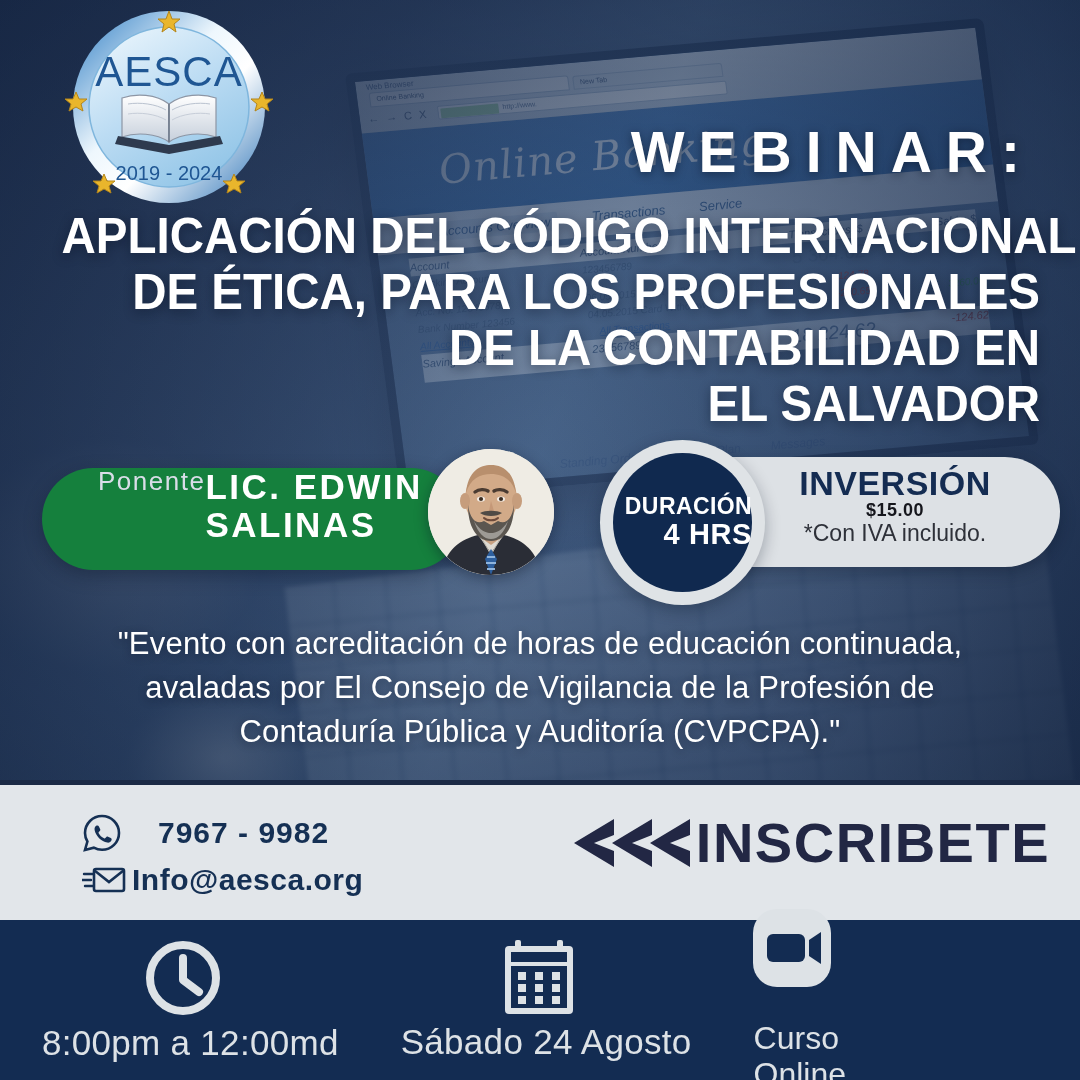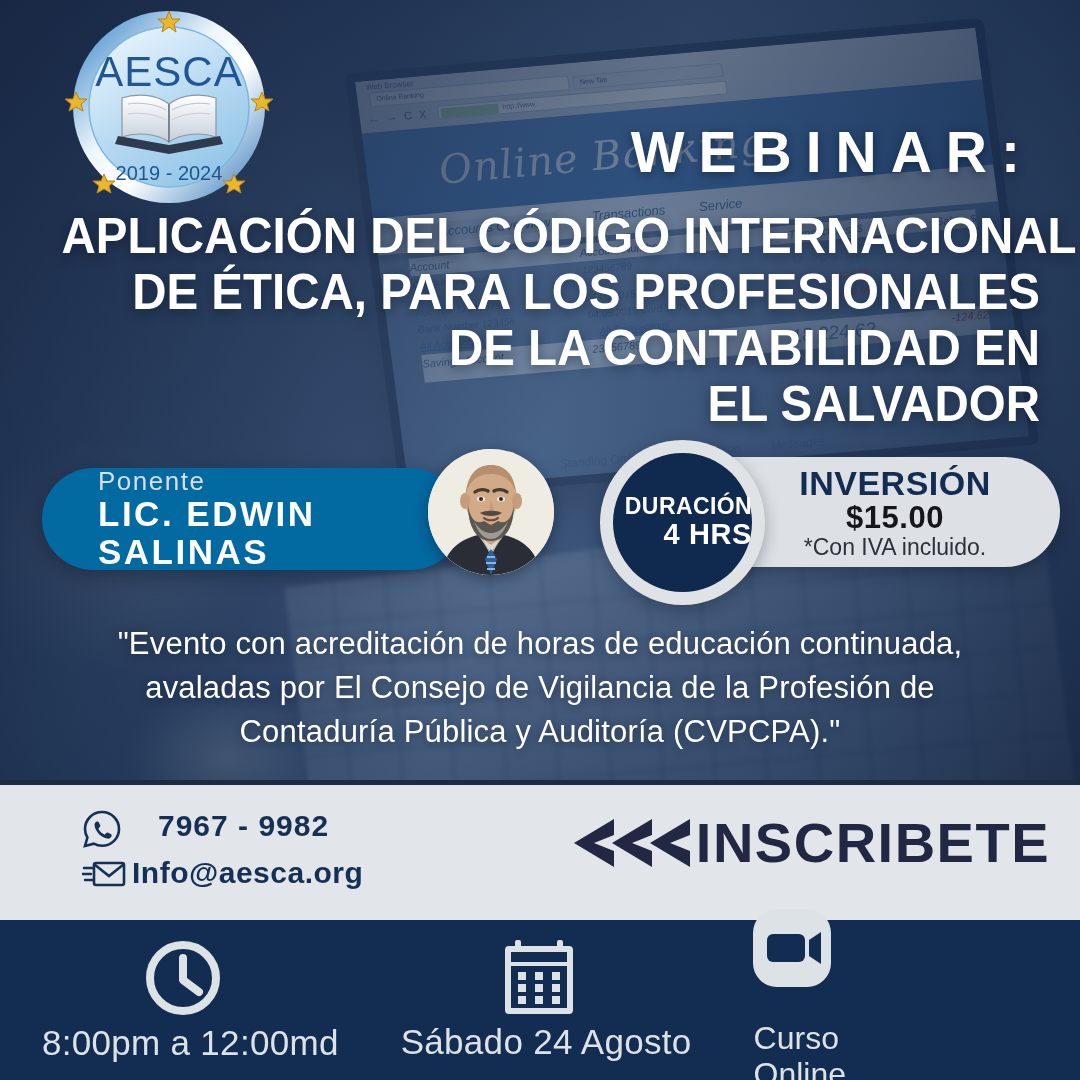--- a/index.html
+++ b/index.html
@@ -86,56 +86,56 @@
       color:#fff; letter-spacing:14px; line-height:1; text-shadow:0 2px 10px rgba(6,16,34,.5); }
   .title { position:absolute; right:40px; top:208px; width:1030px; text-align:right;
       color:#fff; font-weight:bold; font-size:50px; line-height:1.12;
       font-family:"Liberation Sans Narrow","Liberation Sans",sans-serif;
       transform:scaleX(.95); transform-origin:right center;
       text-shadow:0 3px 12px rgba(6,16,34,.45); }
   .title div { white-space:nowrap; }
 
   
   .speaker { position:absolute; left:42px; top:468px; width:420px; height:102px;
-      background:#0369a1; border-radius:51px; display:flex; flex-direction:column;
+      background:#15803d; border-radius:51px; display:flex; flex-direction:row;
       justify-content:center; padding-left:56px; box-shadow:0 6px 18px rgba(8,16,34,.35); }
   .sp-role { font-size:26px; color:#d9dde8; font-weight:normal; line-height:1.05;
              letter-spacing:1.5px; }
   .sp-name { font-size:35px; color:#fff; font-weight:bold; letter-spacing:2.5px;
              line-height:1.08; }
   .photo { position:absolute; left:428px; top:449px; width:126px; height:126px;
       border-radius:50%; overflow:hidden; box-shadow:0 4px 14px rgba(8,16,34,.4); }
   .photo svg { width:100%; height:100%; display:block; }
 
   
   .price-pill { position:absolute; left:672px; top:457px; width:388px; height:110px;
       background:#dde1e5; border-radius:55px; text-align:center;
       padding:9px 18px 0 76px; box-shadow:0 5px 16px rgba(8,16,34,.3); }
   .pp-title { font-size:34px; font-weight:bold; color:#142c52; line-height:1.04;
               letter-spacing:.5px; }
-  .pp-amount { font-size:31px; font-weight:bold; color:#15161c; line-height:1.1; letter-spacing:.5px; }
+  .pp-amount { font-size:18px; font-weight:bold; color:#15161c; line-height:1.1; letter-spacing:.5px; }
   .pp-note { font-size:23px; color:#2e3139; line-height:1.1; }
   .dur-ring { position:absolute; left:600px; top:440px; width:165px; height:165px;
       border-radius:50%; background:#dfe3e6; box-shadow:0 5px 16px rgba(8,16,34,.3); }
   .dur { position:absolute; left:613px; top:453px; width:139px; height:139px;
       border-radius:50%; background:#10294f; color:#fff; display:flex;
       flex-direction:column; align-items:flex-end; justify-content:center; }
   .dur-l1 { font-size:23px; font-weight:bold; letter-spacing:.4px; line-height:1.05; }
   .dur-l2 { font-size:29px; font-weight:bold; letter-spacing:.6px; line-height:1.1; }
 
   
   .desc { position:absolute; left:50px; top:622px; width:980px; text-align:center;
       color:#fff; font-size:31px; line-height:1.42; font-weight:normal;
       letter-spacing:.2px; text-shadow:0 2px 9px rgba(6,16,34,.4); }
 
   
   .band { position:absolute; left:0; top:780px; width:1080px; height:140px;
       background:#e2e6ea; border-top:5px solid #1b2a45; }
   .contact { position:absolute; left:82px; top:24px; }
-  .c-row { display:flex; align-items:flex-start; height:47px; }
+  .c-row { display:flex; align-items:center; height:47px; }
   .c-ico { width:50px; display:flex; align-items:center; justify-content:flex-start; }
   .c-ico svg { display:block; }
   .c-txt { font-size:30px; font-weight:bold; color:#153054; letter-spacing:.5px; }
   .c-phone { margin-left:26px; font-size:30px; font-weight:bold; color:#153054; letter-spacing:1px; }
   .inscribete { position:absolute; right:30px; top:30px; display:flex; align-items:center; gap:4px; }
   .ins-arrows { display:flex; align-items:center; }
   .ins-txt { font-size:56px; font-weight:bold; color:#222744; letter-spacing:1.5px; line-height:1; }
 
   
   .bottom { position:absolute; left:0; top:920px; width:1080px; height:160px;

